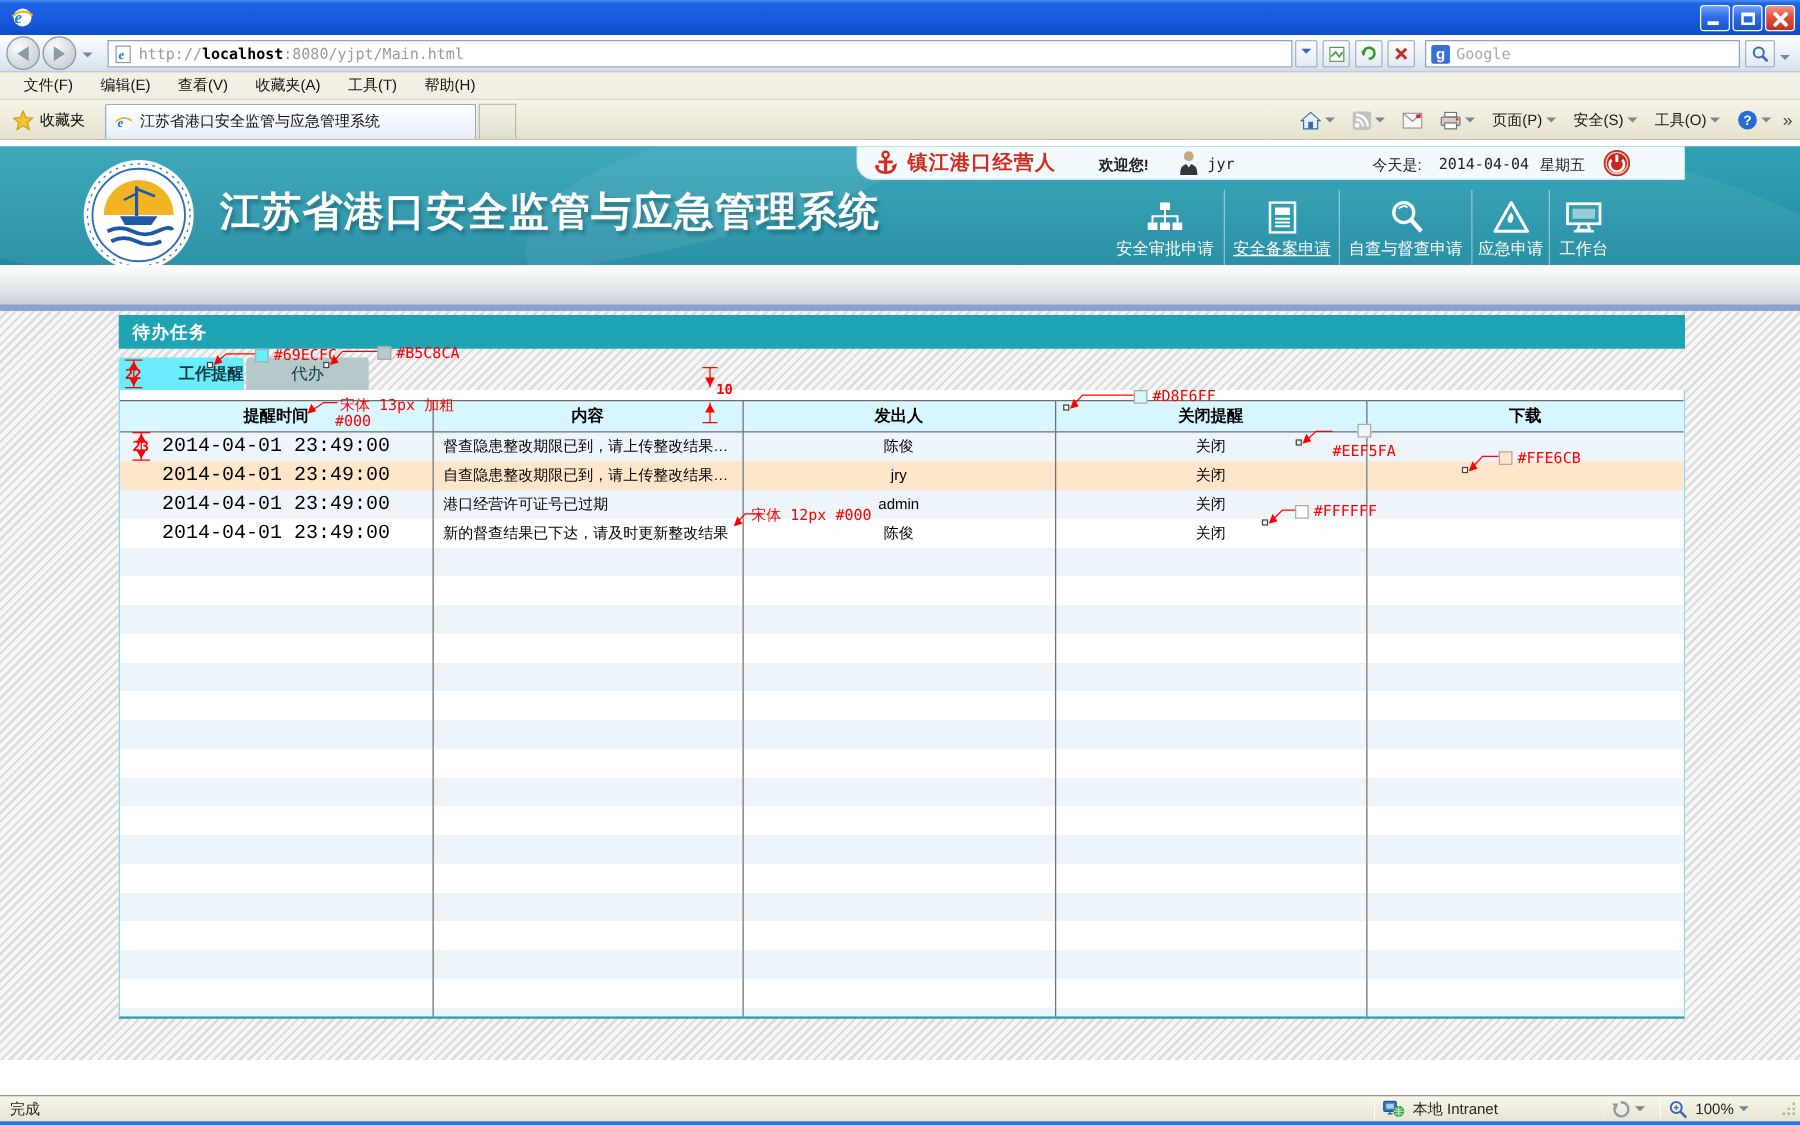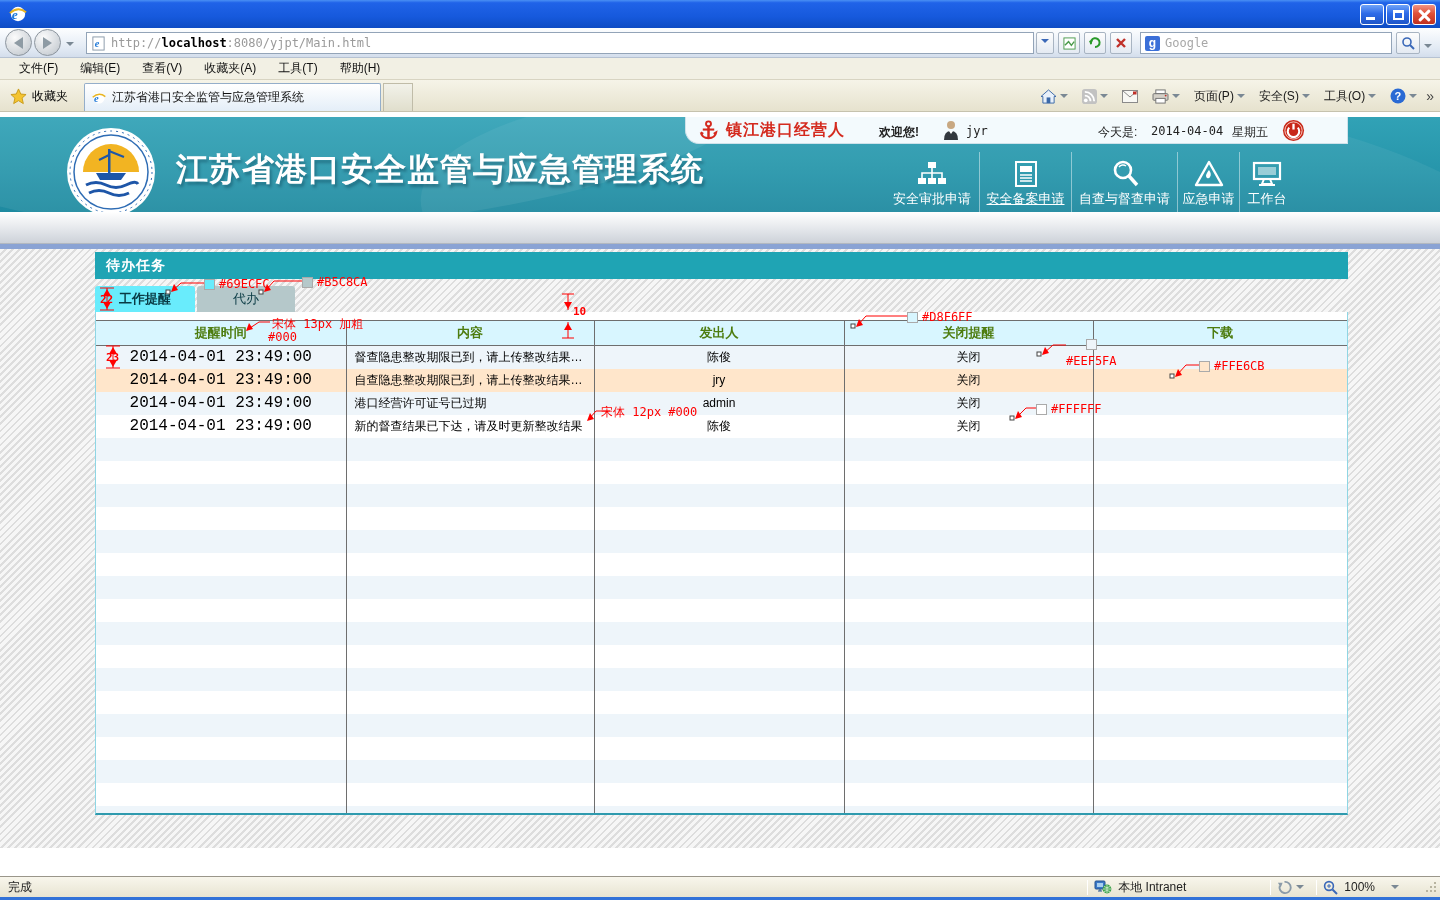--- a/index.html
+++ b/index.html
@@ -96,21 +96,21 @@
   .panelbar { position:absolute; left:95px; top:3px; width:1253px; height:27px; background:#1FA4B4;
     color:#fff; font-weight:bold; font-size:14px; line-height:27px; padding-left:11px; letter-spacing:1px; }
   .tab { position:absolute; top:37px; height:26px; line-height:26px; text-align:center; font-size:13px;
     color:#093A44; border-radius:3px 3px 0 0; }
   .tab1 { left:95px; width:100px; font-weight:bold; }
   .tab2 { left:197px; width:98px; }
   .tablewrap { position:absolute; left:95px; top:63px; width:1253px; height:503px; background:#fff;
     border-left:1px solid #8FD6E4; border-right:1px solid #8FD6E4; border-bottom:2px solid #2E9AAE;
     overflow:hidden; padding-top:8px; }
   table { border-collapse:collapse; width:100%; table-layout:fixed; }
-  th { height:25px; font-size:13px; font-weight:bold; color:#4d7c0f;
+  th { height:25px; font-size:13px; font-weight:bold; color:#000000;
     border-top:1px solid #6E6E6E; border-bottom:1px solid #6E6E6E; border-right:1px solid #6E6E6E; }
   th:last-child { border-right:none; }
   td { height:23px; font-size:12px; color:#000; text-align:center; border-right:1px solid #6E6E6E; overflow:hidden; white-space:nowrap; }
   td:last-child { border-right:none; }
   td.c-left { text-align:left; padding-left:8px; }
   td.c-time { font-family:Liberation Mono, monospace; font-size:16px; }
 
   
   .statusbar { position:absolute; left:0; top:876px; width:1440px; height:21px;
     background:linear-gradient(180deg,#F8F6EC,#E8E4D2); border-top:1px solid #9A968A;
@@ -377,21 +377,21 @@
         <span>工作台</span>
       </div>
     </div>
   </div>
 
   <div class="graybar"></div>
   <div class="blueline"></div>
 
   <div class="content">
     <div class="panelbar">待办任务</div>
-    <div class="tab tab1" style="background-color: rgb(105, 236, 252);">工作提醒</div>
+    <div class="tab tab1" style="background-color: rgb(105, 236, 252); text-align: right;">工作提醒</div>
     <div class="tab tab2" style="background-color: rgb(181, 200, 202);">代办</div>
 
     <div class="tablewrap">
       <table>
         <colgroup>
             <col style="width:250px">
             <col style="width:248px">
             <col style="width:250px">
             <col style="width:249px">
             <col>
@@ -577,21 +577,21 @@
       <path d="M8,2 A6,6 0 1 1 3,6" stroke="#8A9AA8" stroke-width="2" fill="none"></path>
       <path d="M1,3 L6,3 L4,8 Z" fill="#8A9AA8"></path>
     </svg>
   <span class="dd-caret" style="margin:4px 6px 0 4px;"></span>
   <span class="sb-sep"></span>
   <svg width="15" height="15" viewBox="0 0 15 15">
       <circle cx="6" cy="6" r="4.4" stroke="#3A68B8" stroke-width="1.6" fill="none"></circle>
       <line x1="9.5" y1="9.5" x2="14" y2="14" stroke="#3A68B8" stroke-width="2"></line>
       <path d="M4,6 H8 M6,4 V8" stroke="#3A68B8"></path>
     </svg>
-  <span style="margin:0 16px 0 6px;">100%</span>
+  <span style="margin:0 4px 0 6px;">100%</span>
   <span class="dd-caret" style="margin-top:4px;"></span>
   <span style="width:26px;"></span>
   <svg width="13" height="13" viewBox="0 0 13 13" style="margin-right:2px;">
     <g fill="#B8B4A0">
         <rect x="9" y="9" width="2" height="2"></rect>
         <rect x="9" y="5" width="2" height="2"></rect>
         <rect x="5" y="9" width="2" height="2"></rect>
         <rect x="9" y="1" width="2" height="2"></rect>
         <rect x="5" y="5" width="2" height="2"></rect>
         <rect x="1" y="9" width="2" height="2"></rect>

